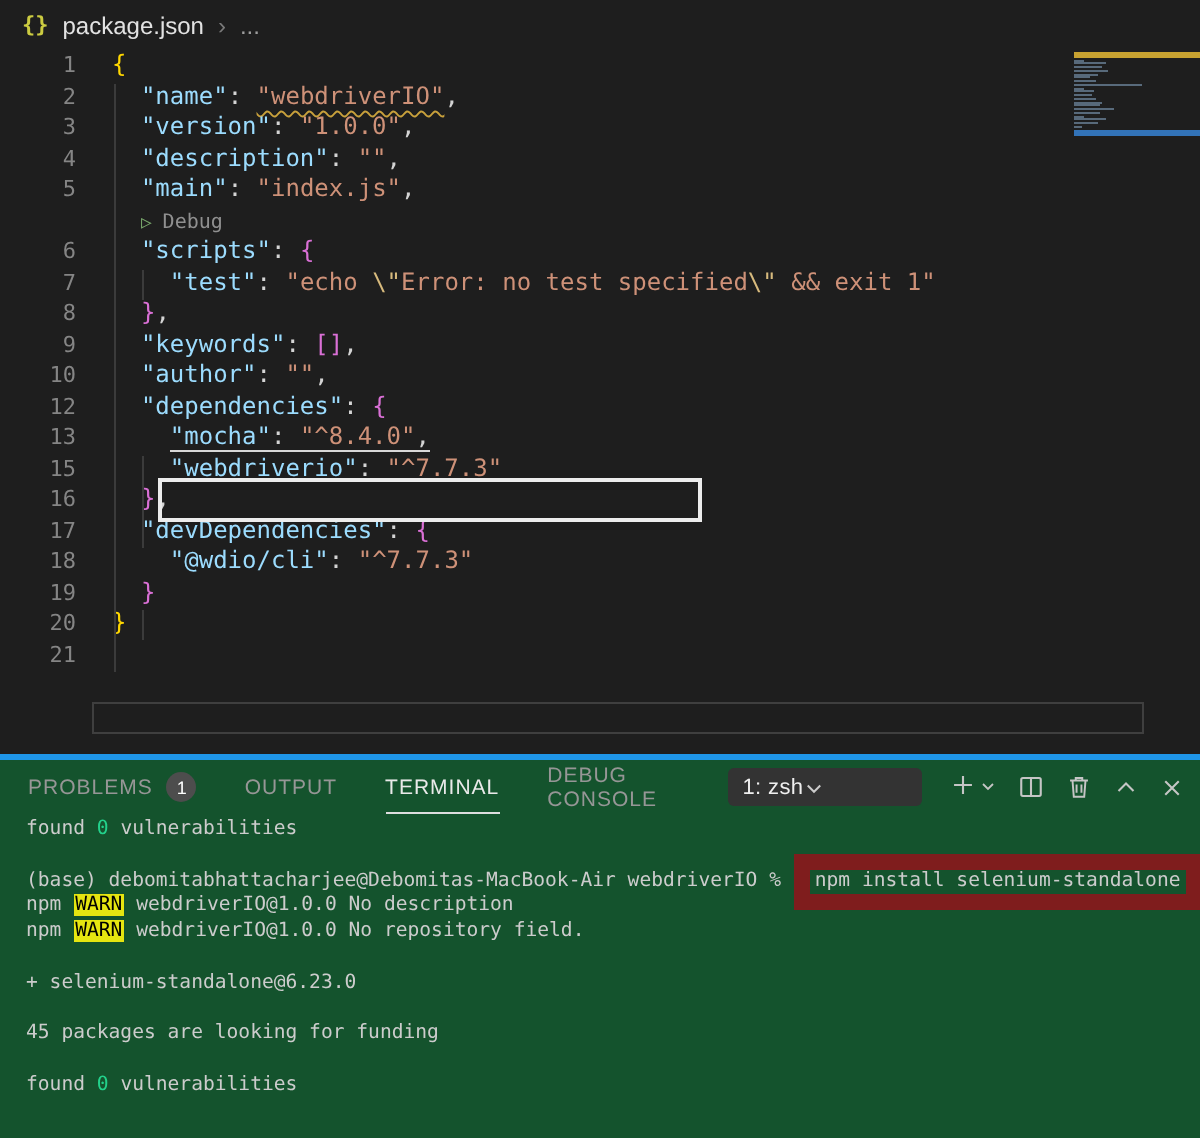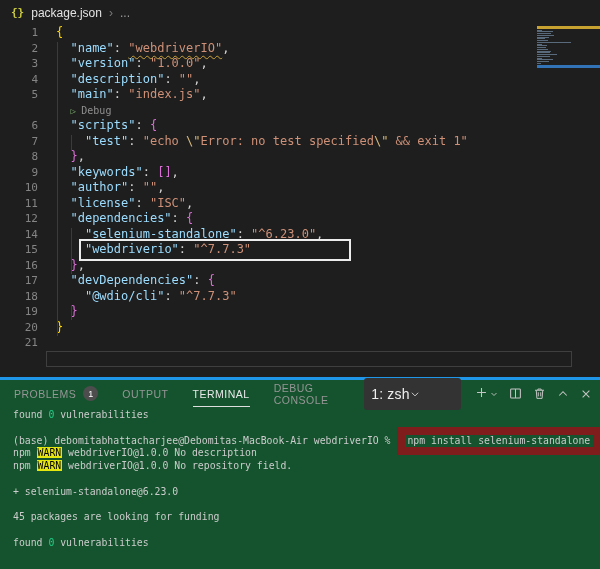--- a/index.html
+++ b/index.html
@@ -48,23 +48,23 @@
   
   .panel { position:absolute; left:0; right:0; top:377px; bottom:0;
            background:#14532d; border-top:3px solid #1f96e8; }
   .phead { height:27px; display:flex; align-items:center; padding:0 8px 0 14px;
            font-family:"Liberation Sans",sans-serif; font-size:10.5px; letter-spacing:.5px; color:#969696; }
   .ptab { margin-right:24px; display:flex; align-items:center; gap:7px; position:relative; cursor:pointer; }
   .ptab.active { color:#e9e9e9; }
   .ptab.active::after { content:""; position:absolute; left:0; right:0; bottom:-7px; height:1px; background:#dedede; }
   .badge { background:#4d4d4d; color:#ffffff; width:15px; height:15px; border-radius:50%;
            font-size:9px; letter-spacing:0; display:flex; align-items:center; justify-content:center; }
-  .zsh-select { margin-left:auto; width:136px; height:32px; background:#333333; border-radius:3px;
+  .zsh-select { margin-left:auto; width:136px; height:19px; background:#333333; border-radius:3px;
                 display:flex; align-items:center; justify-content:flex-start; padding:0 7px;
-                color:#efefef; font-size:14px; letter-spacing:.2px; cursor:pointer; }
+                color:#efefef; font-size:11px; letter-spacing:.2px; cursor:pointer; }
   .picons { display:flex; align-items:center; gap:11px; margin-left:14px; color:#c5c5c5; }
   .picon { display:flex; align-items:center; cursor:pointer; }
   .plus-group { display:flex; align-items:center; gap:2px; }
 
   
   .term { position:absolute; left:13px; right:0; top:29px; font-size:9.8px; }
   .trow { height:12.8px; line-height:12.8px; white-space:pre; color:#cccccc; }
   .tok-g  { color:#23d18b; }
   .tok-wb { background:#e5e510; color:#000000; padding:0 1px; }
   .tok-box { border:8px solid #7f1d1d; padding:0 3px 1px 2px; margin-left:1px; }
@@ -84,23 +84,22 @@
     <div class="crow"><span class="gut">2</span><span class="lcontent"><span class="tok-pun">  </span><span class="tok-key">"name"</span><span class="tok-pun">: </span><span class="tok-str tok-warn">"webdriverIO"</span><span class="tok-pun">,</span></span></div>
     <div class="crow"><span class="gut">3</span><span class="lcontent"><span class="tok-pun">  </span><span class="tok-key">"version"</span><span class="tok-pun">: </span><span class="tok-str">"1.0.0"</span><span class="tok-pun">,</span></span></div>
     <div class="crow"><span class="gut">4</span><span class="lcontent"><span class="tok-pun">  </span><span class="tok-key">"description"</span><span class="tok-pun">: </span><span class="tok-str">""</span><span class="tok-pun">,</span></span></div>
     <div class="crow"><span class="gut">5</span><span class="lcontent"><span class="tok-pun">  </span><span class="tok-key">"main"</span><span class="tok-pun">: </span><span class="tok-str">"index.js"</span><span class="tok-pun">,</span></span></div>
     <div class="crow lens-row"><span class="gut"></span><span class="lcontent"><span class="tok-pun">  </span><span class="tok-lensicon">▷ </span><span class="tok-lens">Debug</span></span></div>
     <div class="crow"><span class="gut">6</span><span class="lcontent"><span class="tok-pun">  </span><span class="tok-key">"scripts"</span><span class="tok-pun">: </span><span class="tok-b2">{</span></span></div>
     <div class="crow"><span class="gut">7</span><span class="lcontent"><span class="tok-pun">    </span><span class="tok-key">"test"</span><span class="tok-pun">: </span><span class="tok-str">"echo </span><span class="tok-esc">\"</span><span class="tok-str">Error: no test specified</span><span class="tok-esc">\"</span><span class="tok-str"> &amp;&amp; exit 1"</span></span></div>
     <div class="crow"><span class="gut">8</span><span class="lcontent"><span class="tok-pun">  </span><span class="tok-b2">}</span><span class="tok-pun">,</span></span></div>
     <div class="crow"><span class="gut">9</span><span class="lcontent"><span class="tok-pun">  </span><span class="tok-key">"keywords"</span><span class="tok-pun">: </span><span class="tok-b2">[]</span><span class="tok-pun">,</span></span></div>
     <div class="crow"><span class="gut">10</span><span class="lcontent"><span class="tok-pun">  </span><span class="tok-key">"author"</span><span class="tok-pun">: </span><span class="tok-str">""</span><span class="tok-pun">,</span></span></div>
-    <div class="crow"><span class="gut">11</span><span class="lcontent"><span class="tok-pun">  </span><span class="tok-key">"license"</span><span class="tok-pun">: </span><span class="tok-str">"ISC"</span><span class="tok-pun">,</span></span></div>
     <div class="crow"><span class="gut">12</span><span class="lcontent"><span class="tok-pun">  </span><span class="tok-key">"dependencies"</span><span class="tok-pun">: </span><span class="tok-b2">{</span></span></div>
-    <div class="crow"><span class="gut">14</span><span class="lcontent"><span class="tok-pun">    </span><span class="tok-key">"selenium-standalone"</span><span class="tok-pun">: </span><span class="tok-str">"^6.23.0"</span><span class="tok-pun">,</span></span></div>
+    <div class="crow"><span class="gut">13</span><span class="lcontent"><span class="tok-pun">    </span><span class="tok-key tok-und">"mocha"</span><span class="tok-pun tok-und">: </span><span class="tok-str tok-und">"^8.4.0"</span><span class="tok-pun tok-und">,</span></span></div>
     <div class="crow"><span class="gut">15</span><span class="lcontent"><span class="tok-pun">    </span><span class="tok-key">"webdriverio"</span><span class="tok-pun">: </span><span class="tok-str">"^7.7.3"</span></span></div>
     <div class="crow"><span class="gut">16</span><span class="lcontent"><span class="tok-pun">  </span><span class="tok-b2">}</span><span class="tok-pun">,</span></span></div>
     <div class="crow"><span class="gut">17</span><span class="lcontent"><span class="tok-pun">  </span><span class="tok-key">"devDependencies"</span><span class="tok-pun">: </span><span class="tok-b2">{</span></span></div>
     <div class="crow"><span class="gut">18</span><span class="lcontent"><span class="tok-pun">    </span><span class="tok-key">"@wdio/cli"</span><span class="tok-pun">: </span><span class="tok-str">"^7.7.3"</span></span></div>
     <div class="crow"><span class="gut">19</span><span class="lcontent"><span class="tok-pun">  </span><span class="tok-b2">}</span></span></div>
     <div class="crow"><span class="gut">20</span><span class="lcontent"><span class="tok-b1">}</span></span></div>
     <div class="crow"><span class="gut">21</span><span class="lcontent"></span></div>
   </div>
 
 <div class="guide" style="left:57px; top:42px; height:294px;"></div>

